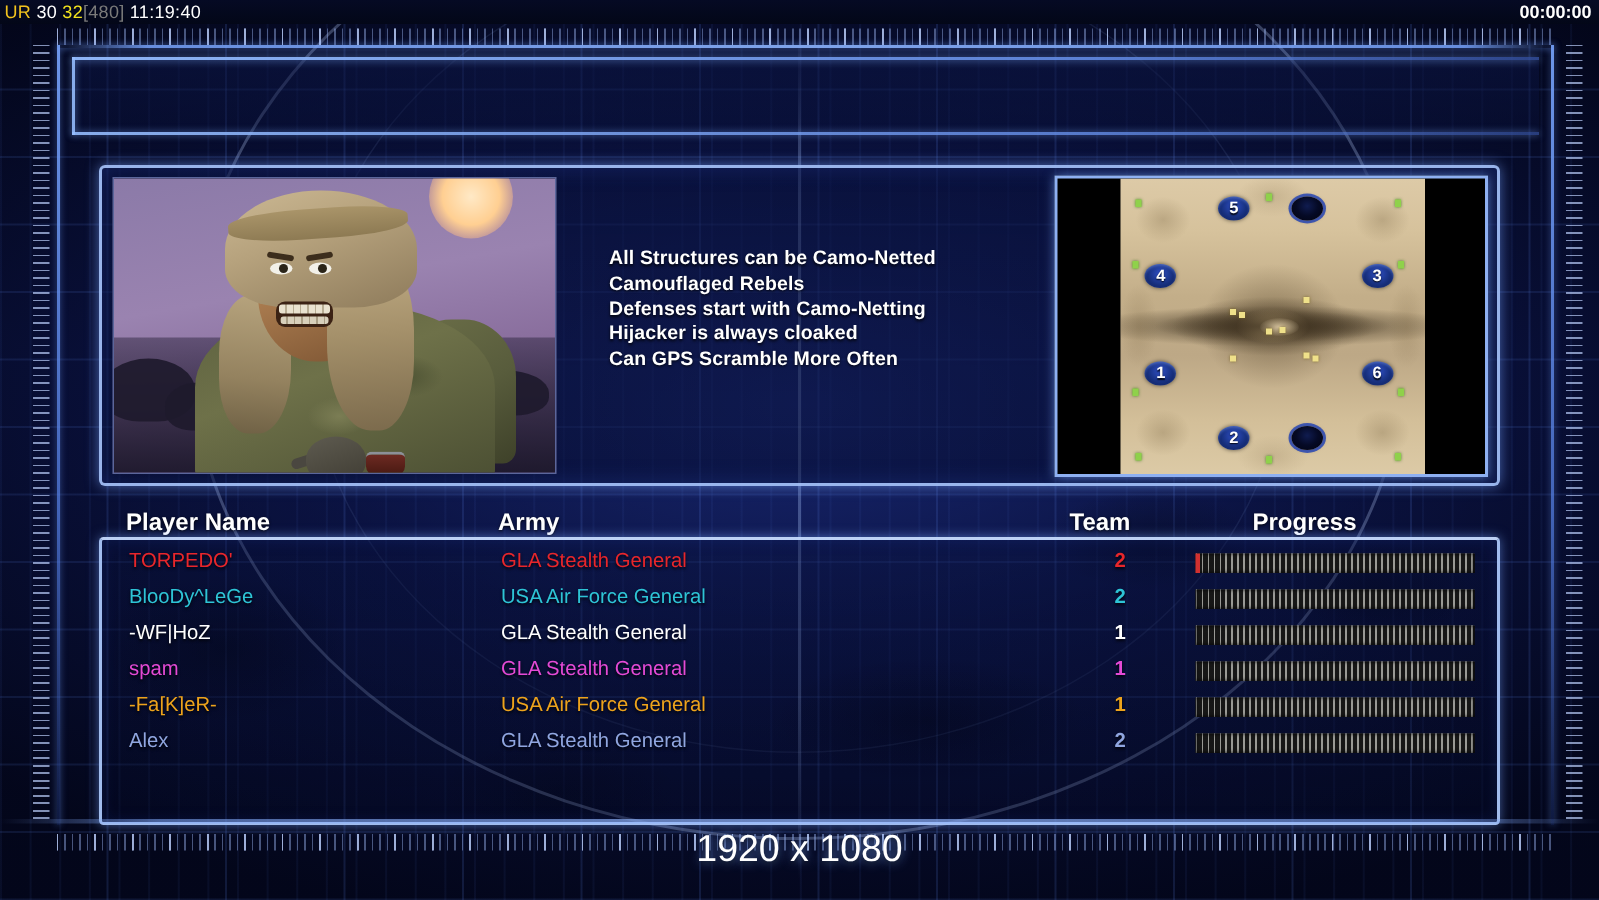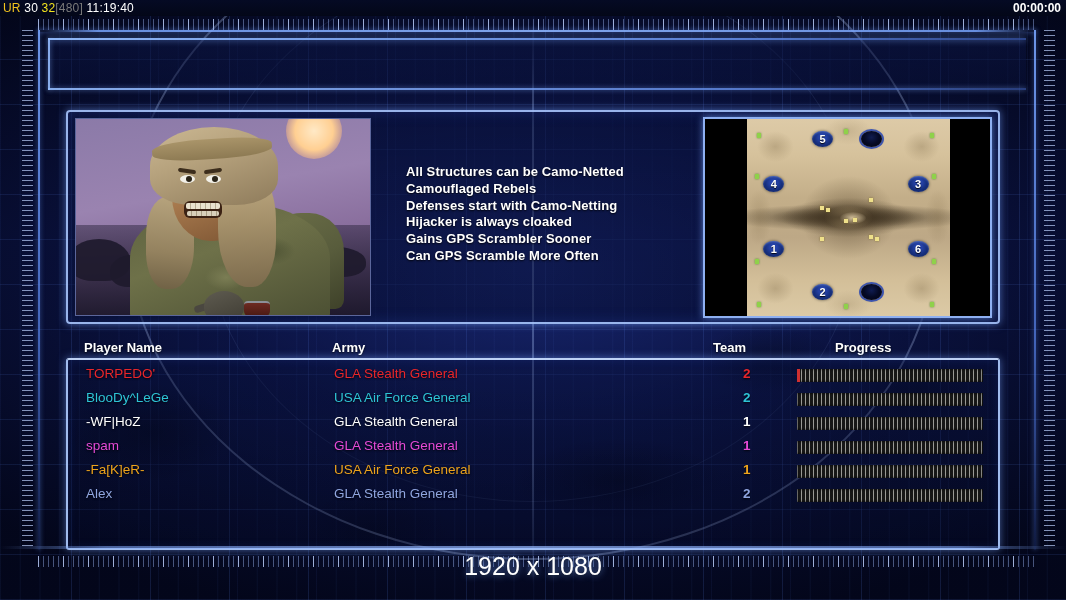--- a/index.html
+++ b/index.html
@@ -459,21 +459,21 @@
   }
 
   
   .table-head {
     position: absolute;
     left: 66px; top: 340px;
     width: 934px; height: 18px;
   }
   .table-head span {
     position: absolute;
-    font-size: 13px;
+    font-size: 16px;
     font-weight: bold;
     color: #ffffff;
     text-shadow: 0 1px 2px rgba(0,0,0,0.85);
   }
   .th-player   { left: 18px; }
   .th-army     { left: 266px; }
   .th-team     { left: 647px; }
   .th-progress { left: 729px; padding-left: 40px; }
 
   .table-panel {
@@ -616,21 +616,20 @@
       <div class="pt-pot-spout"></div>
       <div class="pt-pot"></div>
       <div class="pt-cup"></div>
     </div>
 
     <ul class="bullets">
       <li>All Structures can be Camo-Netted</li>
       <li>Camouflaged Rebels</li>
       <li>Defenses start with Camo-Netting</li>
       <li>Hijacker is always cloaked</li>
-      <li>Gains GPS Scrambler Sooner</li>
       <li>Can GPS Scramble More Often</li>
     </ul>
 
     <div class="minimap-wrap">
       <div class="mm-img">
         <div class="mm-tex"></div>
         <div class="mm-ridge"></div>
         <div class="mm-center"></div>
 
         <div class="mm-supply" style="left:5%;  top:7%;"></div>

